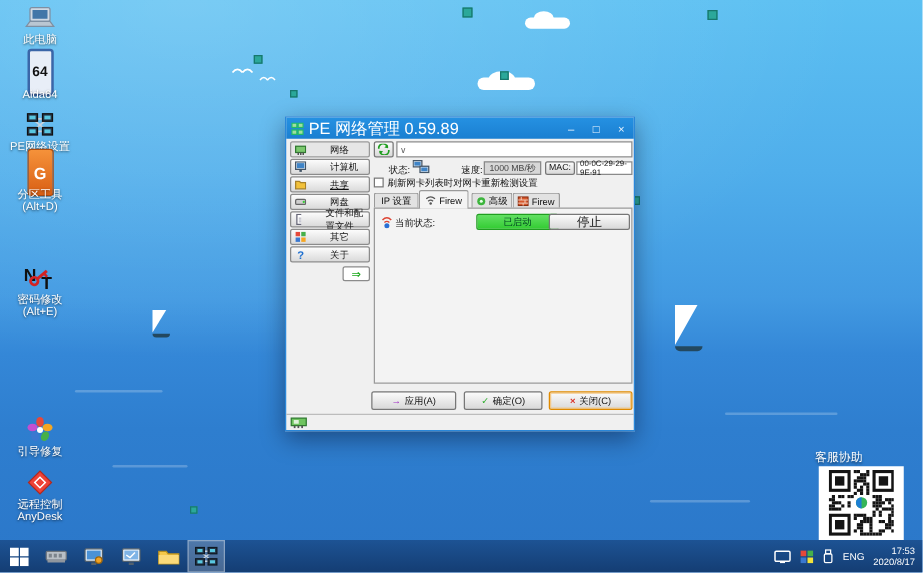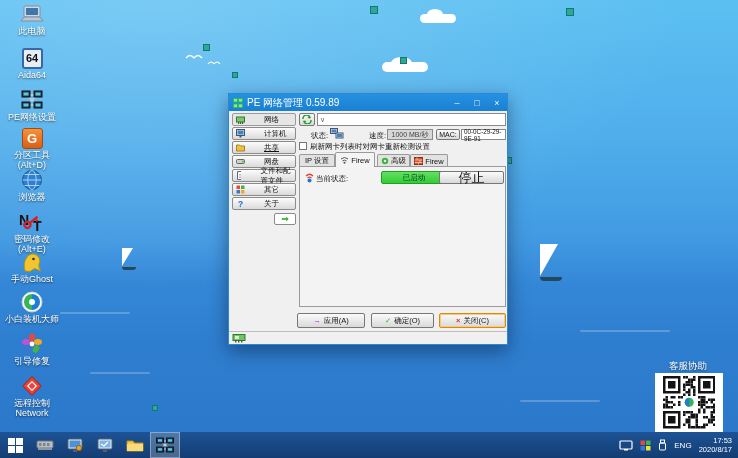--- a/index.html
+++ b/index.html
@@ -15,28 +15,28 @@
   .cloud::before { content:""; position:absolute; left:20%; top:-55%; width:45%; height:120%; background:#fff; border-radius:50%; }
   .tealsq { position:absolute; background:#2ba89a; border:1px solid #17776d; }
   .boat { position:absolute; }
   .sail { width:0; height:0; border-style:solid; }
   .hull { background:#23485f; border-radius:0 0 4px 4px; }
 
   
   .dicon { position:absolute; left:3px; width:58px; text-align:center; cursor:default; }
   .dicon .ig { height:24px; display:flex; align-items:center; justify-content:center; }
   .dicon .lbl { color:#fff; font-size:9px; line-height:1.15; text-shadow:0 1px 2px rgba(0,0,0,.65); word-break:break-all; }
-  .sqicon { width:21px; height:21px; border-radius:3px; display:flex; align-items:center; justify-content:center; font-weight:bold; }
+  .sqicon { width:21px; height:38px; border-radius:3px; display:flex; align-items:center; justify-content:center; font-weight:bold; }
 
   
   .dialog { position:absolute; left:228px; top:93px; width:280px; height:252px; background:#f0f0f0;
     border:1px solid #2a87d9; box-shadow:0 6px 18px rgba(0,0,20,.4); font-size:7.5px; color:#111; }
   .titlebar { position:absolute; left:0; top:0; width:100%; height:17px; background:linear-gradient(#2591e2,#1a7fd1);
     display:flex; align-items:center; color:#fff; padding-left:4px; gap:4px; }
-  .titlebar .t { font-size:10px; }
+  .titlebar .t { font-size:13px; }
   .wctrls { margin-left:auto; display:flex; height:100%; }
   .wctrl { width:20px; height:100%; display:flex; align-items:center; justify-content:center; font-size:9px; color:#eaf4ff; }
 
   .sbtn { position:absolute; left:3px; width:64px; height:13px; display:flex; align-items:center; gap:19px; padding:0 3px;
     background:linear-gradient(#fcfcfc,#dadada); border:1px solid #8b8b8b; border-radius:2px; font-size:7.5px; }
   .sbtn.sel { background:#e6e6e6; border-color:#9a9a9a; }
   .arrowbtn { position:absolute; left:45px; top:119px; width:22px; height:12px; background:#fff; border:1px solid #8b8b8b;
     color:#1faa1f; font-weight:bold; font-size:9px; line-height:10px; text-align:center; border-radius:2px; }
 
   .field { border:1px solid #8a8a8a; background:#fff; display:flex; align-items:center; padding:0 2px; }
@@ -45,35 +45,35 @@
     display:flex; align-items:center; justify-content:center; gap:3px; }
   .lab { position:absolute; font-size:7.5px; }
 
   .tab { position:absolute; height:13px; top:60px; background:#e2e2e2; border:1px solid #9a9a9a; border-bottom:none;
     border-radius:2px 2px 0 0; display:flex; align-items:center; justify-content:center; gap:2px; padding:0 3px; font-size:7.5px; }
   .tab.active { top:58px; height:15px; background:#f4f4f4; z-index:3; }
   .panel { position:absolute; left:70px; top:72px; width:207px; height:141px; background:#f3f3f3; border:1px solid #9a9a9a; }
 
   .greenbtn { position:absolute; left:81px; top:4px; width:66px; height:13px; border:1px solid #1f9e1f; border-radius:2px;
     background:linear-gradient(#63e063,#33cc33); display:flex; align-items:center; justify-content:center; font-size:7.5px; color:#042; }
-  .stopbtn { position:absolute; left:139px; top:4px; width:65px; height:13px; font-size:13px; }
+  .stopbtn { position:absolute; left:139px; top:4px; width:65px; height:13px; font-size:10px; }
   .bbtn { position:absolute; top:219px; height:15px; font-size:7.5px; }
   .statusbar { position:absolute; left:0; top:237px; width:100%; height:13px; border-top:1px solid #bcbcbc;
     display:flex; align-items:center; padding-left:3px; }
 
   
   .taskbar { position:absolute; left:0; bottom:0; width:738px; height:26px;
     background:linear-gradient(#1d5394,#143d73); display:flex; align-items:center; }
   .tbtn { width:30px; height:26px; display:flex; align-items:center; justify-content:center; }
   .tbtn.active { background:rgba(255,255,255,.22); border:1px solid rgba(255,255,255,.35); }
   .tray { margin-left:auto; display:flex; align-items:center; gap:7px; padding-right:6px; color:#fff; }
   .tray .lang { font-size:8px; }
   .clock { text-align:right; font-size:7.5px; line-height:1.25; }
 
-  .qr-label { position:absolute; left:652px; top:360px; width:72px; text-align:center; color:#fff; font-size:9.5px;
+  .qr-label { position:absolute; left:652px; top:360px; width:72px; color:#fff; font-size:9.5px;
     text-shadow:0 1px 2px rgba(0,0,0,.5); }
   .qr-box { position:absolute; left:655px; top:373px; width:68px; height:59px; background:#fff;
     display:flex; align-items:center; justify-content:center; }
 </style>
 </head>
 <body>
 
 <div class="screen">
 
   <div class="cloud" style="left:382px;top:62px;width:46px;height:10px;"></div>
@@ -137,67 +137,37 @@
     <div class="lbl">PE网络设置</div>
   </div>
 
   <div class="dicon" style="top:126px;">
     <div class="ig">
       <div class="sqicon" style="background:linear-gradient(#f5923a,#d95f14);color:#fff;font-size:13px;border:1px solid #a84a10;">G</div>
     </div>
     <div class="lbl"><span>分区工具</span><br><span>(Alt+D)</span></div>
   </div>
 
-  <div class="dicon" style="top:168px;">
-    <div class="ig">
-      <svg width="22" height="22">
-          <circle cx="11" cy="11" r="9.5" fill="#2e7fd0" stroke="#16528f"></circle>
-          <ellipse cx="11" cy="11" rx="4.2" ry="9.5" fill="none" stroke="#a8d6f5" stroke-width="1"></ellipse>
-          <path d="M1.5 11 h19 M3.5 5.5 h15 M3.5 16.5 h15" stroke="#a8d6f5" stroke-width="1" fill="none"></path>
-        </svg>
-    </div>
-    <div class="lbl">浏览器</div>
-  </div>
 
   <div class="dicon" style="top:210px;">
     <div class="ig">
       <svg width="28" height="22">
         <text x="1" y="14" font-size="14" font-weight="bold" fill="#101010" font-family="Liberation Sans,sans-serif">N</text>
         <text x="15" y="20" font-size="14" font-weight="bold" fill="#101010" font-family="Liberation Sans,sans-serif">T</text>
         <g transform="rotate(-40 14 10)">
             <circle cx="8" cy="10" r="3" fill="none" stroke="#d42222" stroke-width="2.2"></circle>
             <rect x="11" y="9" width="10" height="2.4" fill="#d42222"></rect>
             <rect x="17" y="11" width="2" height="3" fill="#d42222"></rect>
           </g>
       </svg>
     </div>
     <div class="lbl"><span>密码修改</span><br><span>(Alt+E)</span></div>
   </div>
 
-  <div class="dicon" style="top:250px;">
-    <div class="ig">
-      <svg width="22" height="22">
-          <path d="M4 20 Q1.5 12 6 6 Q10.5 1 15.5 4 Q20.5 7.5 18 13 Q17 16 20 20 L13.5 17.5 L9 20.5 Z" fill="#f2c52e" stroke="#b38f14"></path>
-          <circle cx="12.5" cy="8" r="1.3" fill="#333"></circle>
-        </svg>
-    </div>
-    <div class="lbl">手动Ghost</div>
-  </div>
-
-  <div class="dicon" style="top:290px;">
-    <div class="ig">
-      <svg width="22" height="22">
-          <circle cx="11" cy="11" r="10" fill="#fff" stroke="#c8d0d8"></circle>
-          <path d="M11 3 A8 8 0 0 1 11 19 Z" fill="#1d7fd4"></path>
-          <path d="M11 3 A8 8 0 0 0 11 19 Z" fill="#35b558"></path>
-          <circle cx="11" cy="11" r="3" fill="#fff"></circle>
-        </svg>
-    </div>
-    <div class="lbl">小白装机大师</div>
-  </div>
+
 
   <div class="dicon" style="top:332px;">
     <div class="ig">
       <svg width="22" height="22">
         <ellipse cx="11" cy="4.5" rx="3" ry="4" fill="#e5493a"></ellipse>
         <ellipse cx="17" cy="9" rx="4" ry="3" fill="#f5a623"></ellipse>
         <ellipse cx="15" cy="16" rx="3" ry="4" fill="#46b04a" transform="rotate(30 15 16)"></ellipse>
         <ellipse cx="7" cy="16" rx="3" ry="4" fill="#3a78d0" transform="rotate(-30 7 16)"></ellipse>
         <ellipse cx="5" cy="9" rx="4" ry="3" fill="#c44fd0"></ellipse>
         <circle cx="11" cy="11" r="2.4" fill="#fff"></circle>
@@ -206,21 +176,21 @@
     <div class="lbl">引导修复</div>
   </div>
 
   <div class="dicon" style="top:374px;">
     <div class="ig">
       <svg width="22" height="22">
           <rect x="4.5" y="4.5" width="13" height="13" transform="rotate(45 11 11)" fill="#ee4237" stroke="#b1281f"></rect>
           <rect x="8" y="8" width="6" height="6" transform="rotate(45 11 11)" fill="none" stroke="#fff" stroke-width="1.2"></rect>
         </svg>
     </div>
-    <div class="lbl"><span>远程控制</span><br><span>Network</span></div>
+    <div class="lbl"><span>远程控制</span><br><span>AnyDesk</span></div>
   </div>
 
   <div class="dialog">
     <div class="titlebar">
       <svg width="10" height="10">
           <rect x="0.5" y="0.5" width="4" height="3.5" fill="#9fe0a0" stroke="#2b6"></rect>
           <rect x="5.5" y="0.5" width="4" height="3.5" fill="#9fe0a0" stroke="#2b6"></rect>
           <rect x="0.5" y="6" width="4" height="3.5" fill="#9fe0a0" stroke="#2b6"></rect>
           <rect x="5.5" y="6" width="4" height="3.5" fill="#9fe0a0" stroke="#2b6"></rect>
         </svg>

